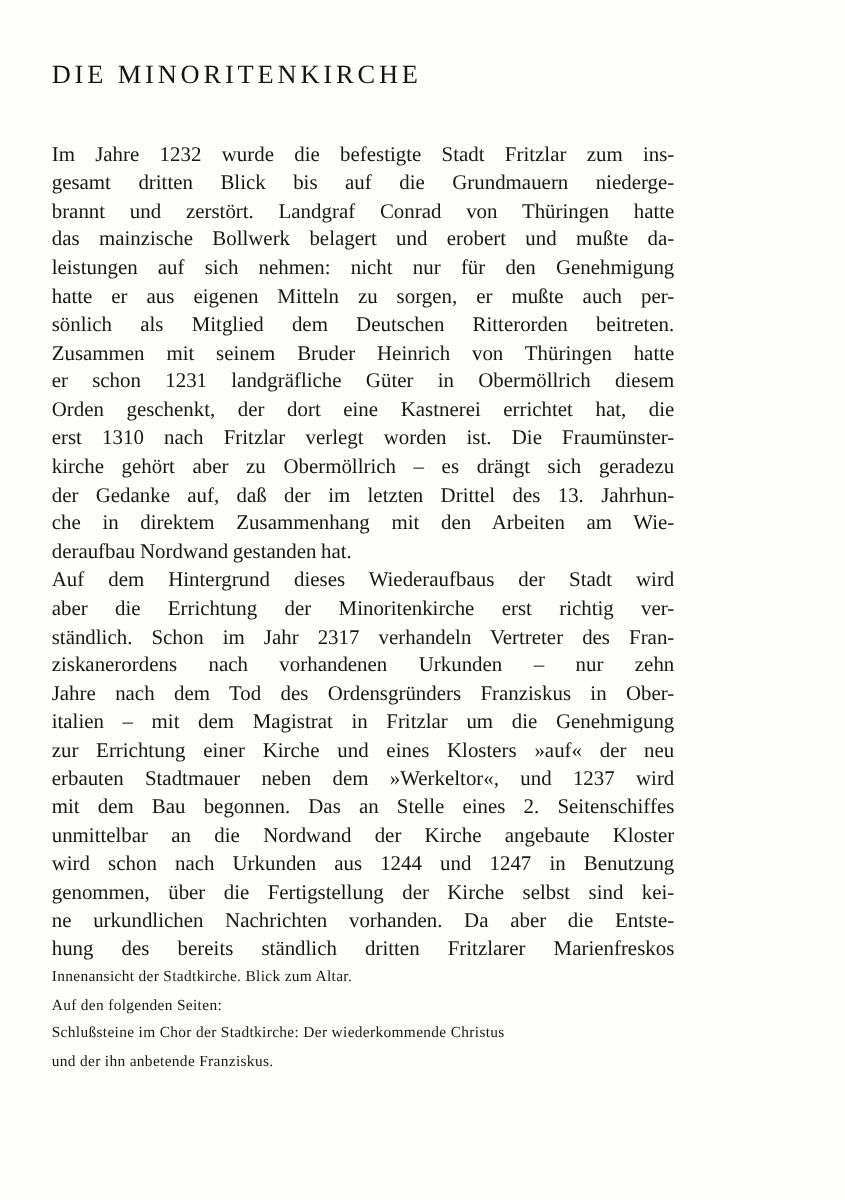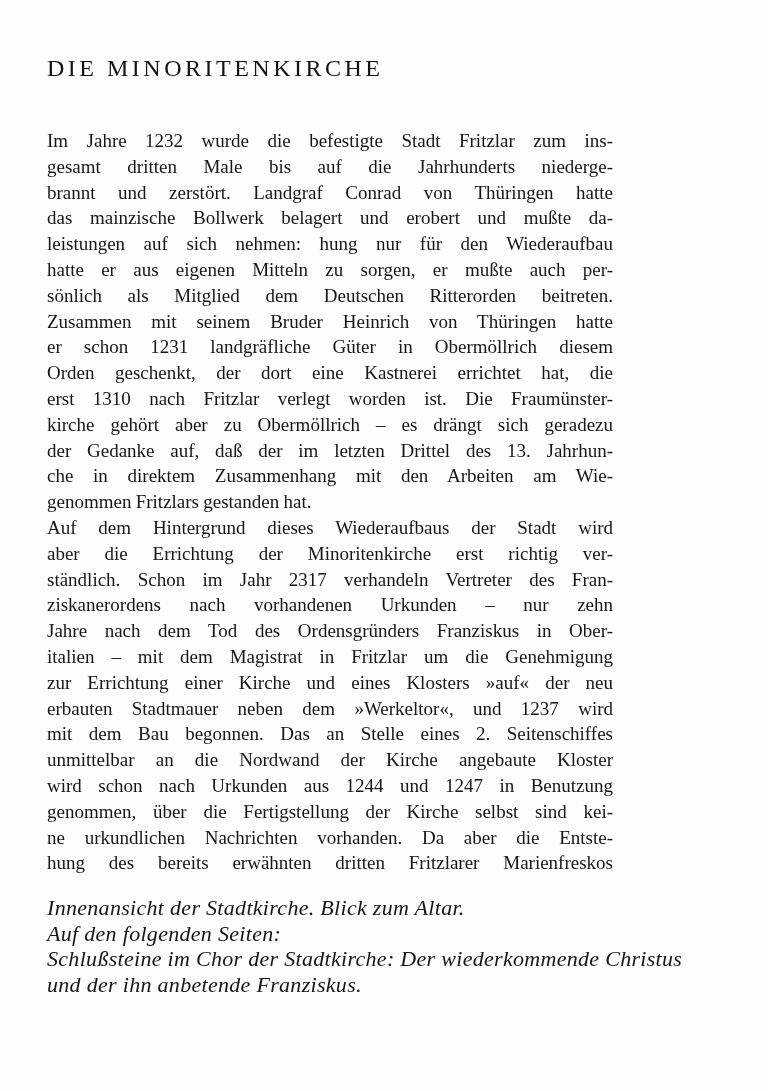--- a/index.html
+++ b/index.html
@@ -39,68 +39,66 @@
     color: #161616;
   }
   .body-text .line {
     text-align: justify;
     text-align-last: justify;
   }
   .body-text .line.para-end {
     text-align-last: left;
   }
   .caption {
-    margin-top: 19px;
-    font-size: 22px;
+    font-size: 14px;
     line-height: 25.5px;
-    font-style: italic;
     letter-spacing: 0.3px;
     color: #161616;
   }
   .caption .line {
     text-align: left;
     white-space: nowrap;
   }
 </style>
 </head>
 <body>
 
 <div class="page">
   <div class="content">
     <h1 class="heading">DIE MINORITENKIRCHE</h1>
     <div class="body-text">
         <div class="line">Im Jahre 1232 wurde die befestigte Stadt Fritzlar zum ins-</div>
-        <div class="line">gesamt dritten Male bis auf die Jahrhunderts niederge-</div>
+        <div class="line">gesamt dritten Blick bis auf die Grundmauern niederge-</div>
         <div class="line">brannt und zerstört. Landgraf Conrad von Thüringen hatte</div>
         <div class="line">das mainzische Bollwerk belagert und erobert und mußte da-</div>
-        <div class="line">leistungen auf sich nehmen: hung nur für den Wiederaufbau</div>
+        <div class="line">leistungen auf sich nehmen: nicht nur für den Genehmigung</div>
         <div class="line">hatte er aus eigenen Mitteln zu sorgen, er mußte auch per-</div>
         <div class="line">sönlich als Mitglied dem Deutschen Ritterorden beitreten.</div>
         <div class="line">Zusammen mit seinem Bruder Heinrich von Thüringen hatte</div>
         <div class="line">er schon 1231 landgräfliche Güter in Obermöllrich diesem</div>
         <div class="line">Orden geschenkt, der dort eine Kastnerei errichtet hat, die</div>
         <div class="line">erst 1310 nach Fritzlar verlegt worden ist. Die Fraumünster-</div>
         <div class="line">kirche gehört aber zu Obermöllrich – es drängt sich geradezu</div>
         <div class="line">der Gedanke auf, daß der im letzten Drittel des 13. Jahrhun-</div>
         <div class="line">che in direktem Zusammenhang mit den Arbeiten am Wie-</div>
-        <div class="line para-end">genommen Fritzlars gestanden hat.</div>
+        <div class="line para-end">deraufbau Nordwand gestanden hat.</div>
         <div class="line">Auf dem Hintergrund dieses Wiederaufbaus der Stadt wird</div>
         <div class="line">aber die Errichtung der Minoritenkirche erst richtig ver-</div>
         <div class="line">ständlich. Schon im Jahr 2317 verhandeln Vertreter des Fran-</div>
         <div class="line">ziskanerordens nach vorhandenen Urkunden – nur zehn</div>
         <div class="line">Jahre nach dem Tod des Ordensgründers Franziskus in Ober-</div>
         <div class="line">italien – mit dem Magistrat in Fritzlar um die Genehmigung</div>
         <div class="line">zur Errichtung einer Kirche und eines Klosters »auf« der neu</div>
         <div class="line">erbauten Stadtmauer neben dem »Werkeltor«, und 1237 wird</div>
         <div class="line">mit dem Bau begonnen. Das an Stelle eines 2. Seitenschiffes</div>
         <div class="line">unmittelbar an die Nordwand der Kirche angebaute Kloster</div>
         <div class="line">wird schon nach Urkunden aus 1244 und 1247 in Benutzung</div>
         <div class="line">genommen, über die Fertigstellung der Kirche selbst sind kei-</div>
         <div class="line">ne urkundlichen Nachrichten vorhanden. Da aber die Entste-</div>
-        <div class="line">hung des bereits erwähnten dritten Fritzlarer Marienfreskos</div>
+        <div class="line">hung des bereits ständlich dritten Fritzlarer Marienfreskos</div>
       </div>
     <div class="caption">
         <div class="line">Innenansicht der Stadtkirche. Blick zum Altar.</div>
         <div class="line">Auf den folgenden Seiten:</div>
         <div class="line">Schlußsteine im Chor der Stadtkirche: Der wiederkommende Christus</div>
         <div class="line">und der ihn anbetende Franziskus.</div>
       </div>
   </div>
 </div>
 

